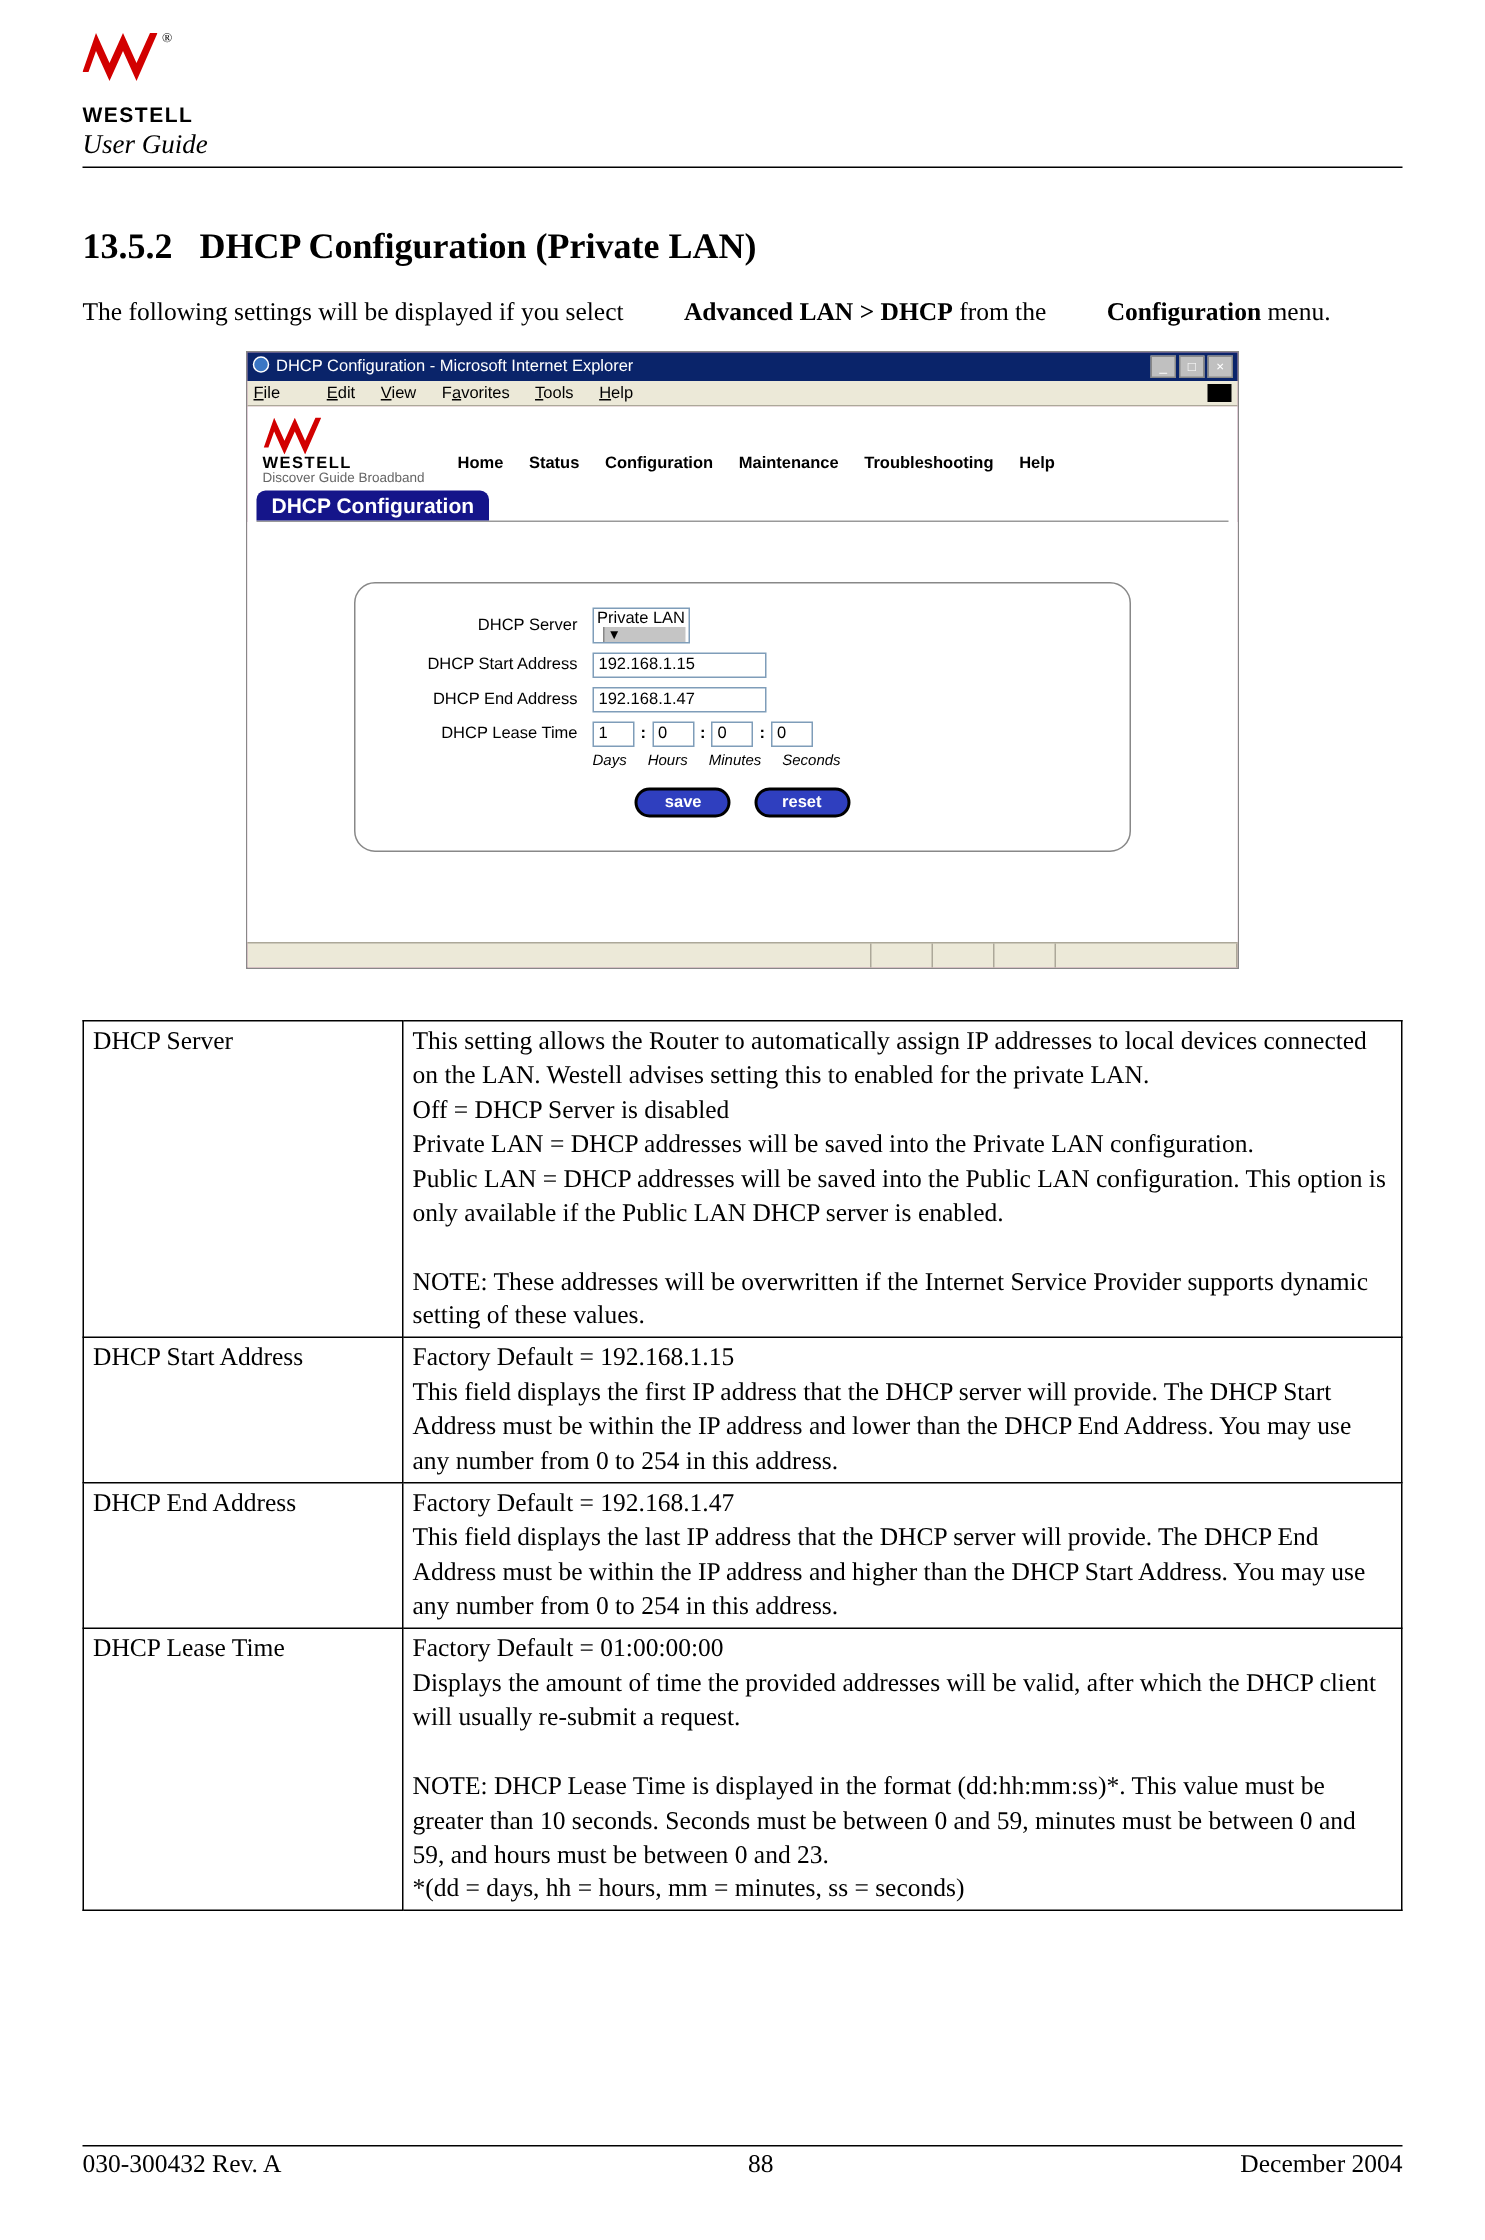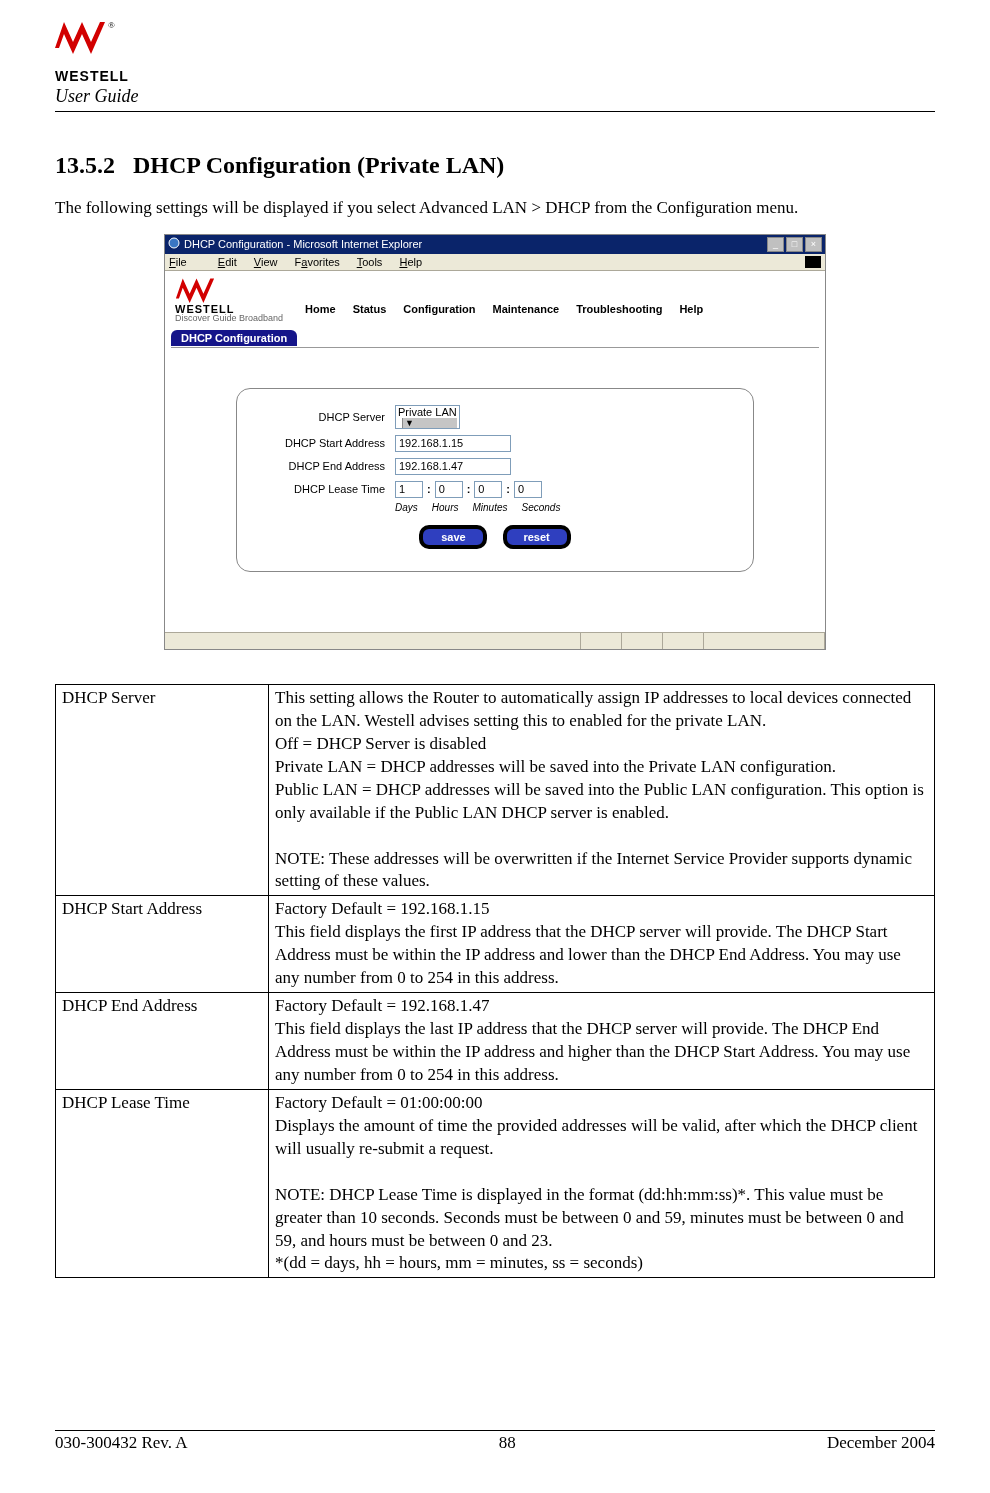--- a/index.html
+++ b/index.html
@@ -50,21 +50,21 @@
     margin: 4px 0 0 0;
   }
 
   h2.section-title {
     font-size: 24px;
     font-weight: bold;
     margin: 40px 0 18px 0;
   }
   h2.section-title .secnum { margin-right: 18px; }
   p.intro { margin: 0 0 14px 0; line-height: 1.35; }
-  p.intro b { font-weight: normal; }
+  p.intro b { font-weight: bold; margin-left: 36px; }
 
   
   .shot-wrap {
     width: 660px;
     margin: 0 auto 34px auto;
     border: 1px solid #888;
     background: #f9a8d4;
     font-family: Tahoma, Arial, sans-serif;
   }
   .ie-title {
@@ -114,21 +114,21 @@
     font-size:11px; font-weight:bold; color:#000;
     padding: 0 10px;
     margin-top: 6px;
   }
   .mainnav span { margin-right: 14px; text-align: center; }
   .tab-row { margin: 4px 0 0 6px; }
   .subtab {
     display:inline-block;
     background:#15158a;
     color:#fff;
-    font-size:11px;
+    font-size:14px;
     font-weight:bold;
     padding:2px 10px;
     border-radius: 6px 6px 0 0;
   }
   .nav-hr { border:none; border-top:1px solid #999; margin:0 6px; }
 
   .panel-outer {
     padding: 40px 0 60px 0;
     background:#fff;
     display:flex; justify-content:center;
@@ -177,21 +177,21 @@
     margin-top:-2px;
   }
   .pbtn-row { text-align:center; margin-top:12px; }
   .pbtn {
     display:inline-block;
     width:60px; 
     background:#2f3fbf;
     color:#fff;
     font-size:11px; font-weight:bold;
     border-radius:10px;
-    border:4px solid #000000;
+    border:2px solid #000000;
     padding:2px 0;
     margin:0 6px;
   }
   .status-bar {
     background:#ece9d8;
     border-top:1px solid #aca899;
     height:16px;
     display:flex;
   }
   .status-bar .cell {

